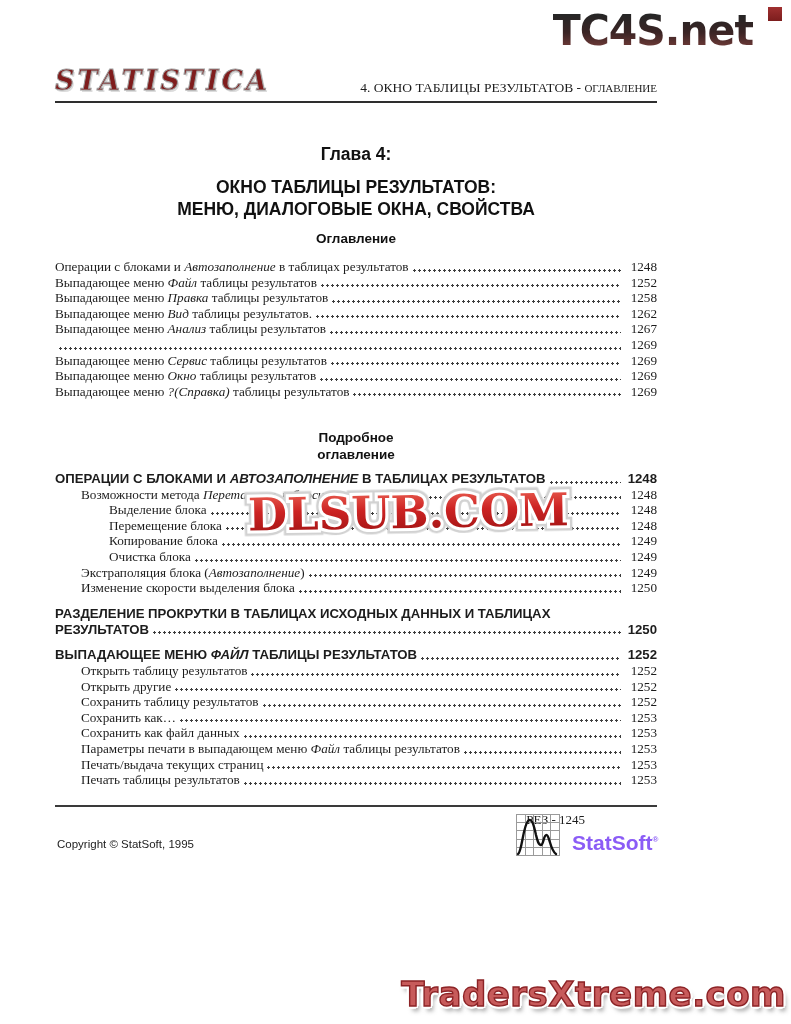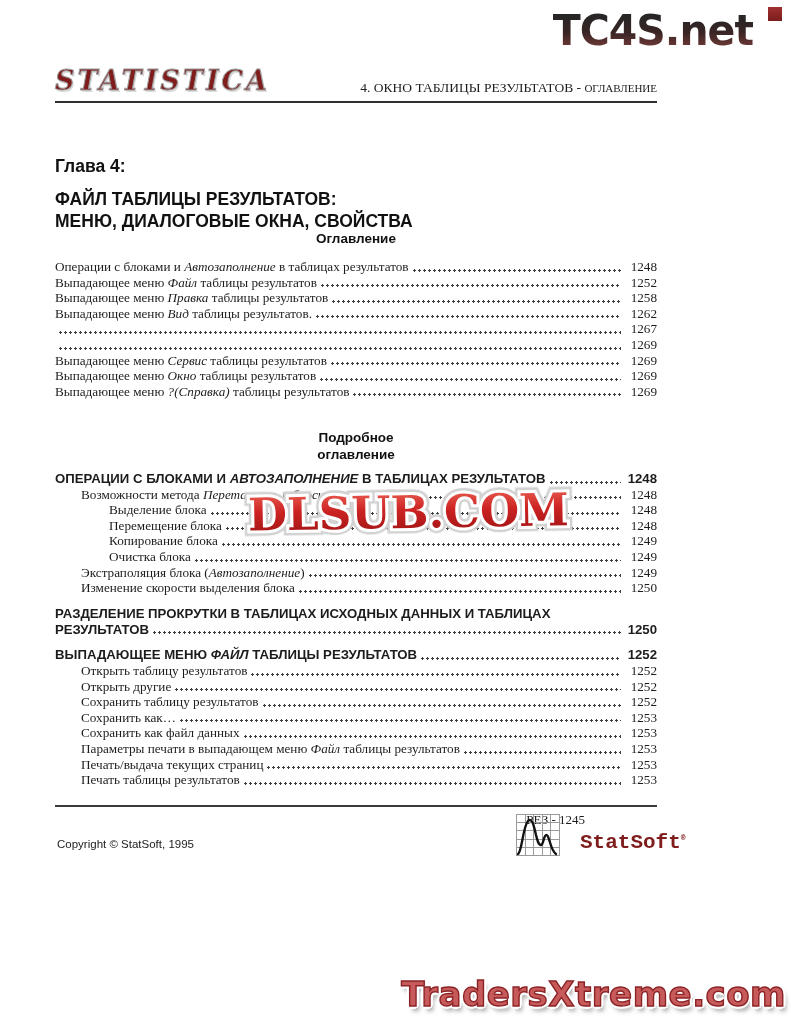--- a/index.html
+++ b/index.html
@@ -19,21 +19,21 @@
   .header { position:absolute; left:55px; top:66px; width:602px; height:37px;
     border-bottom:2px solid #2e2e2e; display:flex; justify-content:space-between; align-items:flex-end;
     padding-bottom:5px; }
   .logo-statistica { font-family:"DejaVu Serif", serif; font-style:italic; font-weight:bold;
     font-size:27px; letter-spacing:3px; color:#7f1d1d;
     -webkit-text-stroke:1px #9f9f9f; text-shadow:1.5px 1.5px 0 #dcdcdc; }
   .head-right { font-family:"Liberation Serif", serif; font-size:13.5px; white-space:nowrap; }
   .head-right .small { font-size:11px; }
 
   
-  .title-block { position:absolute; left:55px; top:156px; width:602px; text-align:left;
+  .title-block { position:absolute; left:55px; top:144px; width:602px; text-align:center;
     font-family:"Liberation Sans", sans-serif; font-weight:bold; font-size:17.5px; color:#111; }
   .title-block .chapter { margin-bottom:11px; }
   .title-block .tline { line-height:22px; }
 
   .sec-heading { position:absolute; left:55px; width:602px; text-align:center;
     font-family:"Liberation Sans", sans-serif; font-weight:bold; font-size:13.5px; line-height:17px; color:#111; }
 
   
   .toc-list { position:absolute; left:55px; width:602px; }
   .row { display:flex; align-items:baseline; line-height:15.6px;
@@ -64,22 +64,22 @@
   .footer-line { position:absolute; left:55px; top:805px; width:602px; border-top:2px solid #3a3a3a; }
   .page-label { position:absolute; left:55px; top:812px; width:530px; text-align:right;
     font-family:"Liberation Serif", serif; font-size:13px; }
   .copyright { position:absolute; left:57px; top:838px; font-family:"Liberation Sans", sans-serif; font-size:11.5px; color:#222; }
   .statsoft { position:absolute; left:516px; top:814px; display:flex; align-items:flex-end; }
   .statsoft-grid { width:44px; height:42px; position:relative;
     background-image:repeating-linear-gradient(to right, #9a9a9a 0 1px, transparent 1px 8.6px),
                      repeating-linear-gradient(to bottom, #9a9a9a 0 1px, transparent 1px 8.2px);
     border-right:1px solid #9a9a9a; border-bottom:1px solid #9a9a9a; }
   .statsoft-grid svg { position:absolute; left:0; top:0; }
-  .statsoft-name { font-family:Liberation Mono, monospace; font-weight:bold; font-size:21px;
-    color:#7f1d1d; margin-left:20px; line-height:1; padding-bottom:3px; }
+  .statsoft-name { font-family:Liberation Sans, sans-serif; font-weight:bold; font-size:21px;
+    color:#8b5cf6; margin-left:12px; line-height:1; padding-bottom:3px; }
   .statsoft-name sup { font-size:8px; vertical-align:super; }
 
   
   .wm-traders { position:absolute; right:5px; top:974px; white-space:nowrap;
     font-family:"DejaVu Sans", sans-serif; font-weight:bold; font-size:34px; letter-spacing:0.5px;
     color:#c75b5b; -webkit-text-stroke:1.4px #8c2326;
     text-shadow:-2px -2px 0 #fff, 2px -2px 0 #fff, -2px 2px 0 #fff, 2px 2px 0 #fff,
       0 -3px 1px #fff, 0 3px 1px #fff, -3px 0 1px #fff, 3px 0 1px #fff,
       3px 5px 4px rgba(90,90,90,0.55); }
 
@@ -93,21 +93,21 @@
   <div class="wm-tc4s">TC4S.net</div>
   <div class="red-square"></div>
 
   <div class="header">
     <div class="logo-statistica">STATISTICA</div>
     <div class="head-right"><span>4.  ОКНО ТАБЛИЦЫ РЕЗУЛЬТАТОВ - </span><span class="small">ОГЛАВЛЕНИЕ</span></div>
   </div>
 
   <div class="title-block">
     <div class="chapter">Глава 4:</div>
-    <div class="tline">ФАЙЛ ТАБЛИЦЫ РЕЗУЛЬТАТОВ:</div>
+    <div class="tline">ОКНО ТАБЛИЦЫ РЕЗУЛЬТАТОВ:</div>
     <div class="tline">МЕНЮ, ДИАЛОГОВЫЕ ОКНА, СВОЙСТВА</div>
   </div>
 
   <div class="sec-heading" style="top:230px;">Оглавление</div>
 
   <div class="toc-list" style="top:259px;">
     <div class="row">
         <span class="lbl"><span>Операции с блоками и </span><i>Автозаполнение</i><span> в таблицах результатов</span></span>
         <span class="dots"></span>
         <span class="pg">1248</span>
@@ -121,20 +121,21 @@
         <span class="lbl"><span>Выпадающее меню </span><i>Правка</i><span> таблицы результатов</span></span>
         <span class="dots"></span>
         <span class="pg">1258</span>
       </div>
     <div class="row">
         <span class="lbl"><span>Выпадающее меню </span><i>Вид</i><span> таблицы результатов.</span></span>
         <span class="dots"></span>
         <span class="pg">1262</span>
       </div>
     <div class="row">
+        <span class="lbl"><span>Выпадающее меню </span><i>Анализ</i><span> таблицы результатов</span></span>
         <span class="dots"></span>
         <span class="pg">1267</span>
       </div>
     <div class="row">
         <span class="dots"></span>
         <span class="pg">1269</span>
       </div>
     <div class="row">
         <span class="lbl"><span>Выпадающее меню </span><i>Сервис</i><span> таблицы результатов</span></span>
         <span class="dots"></span>

